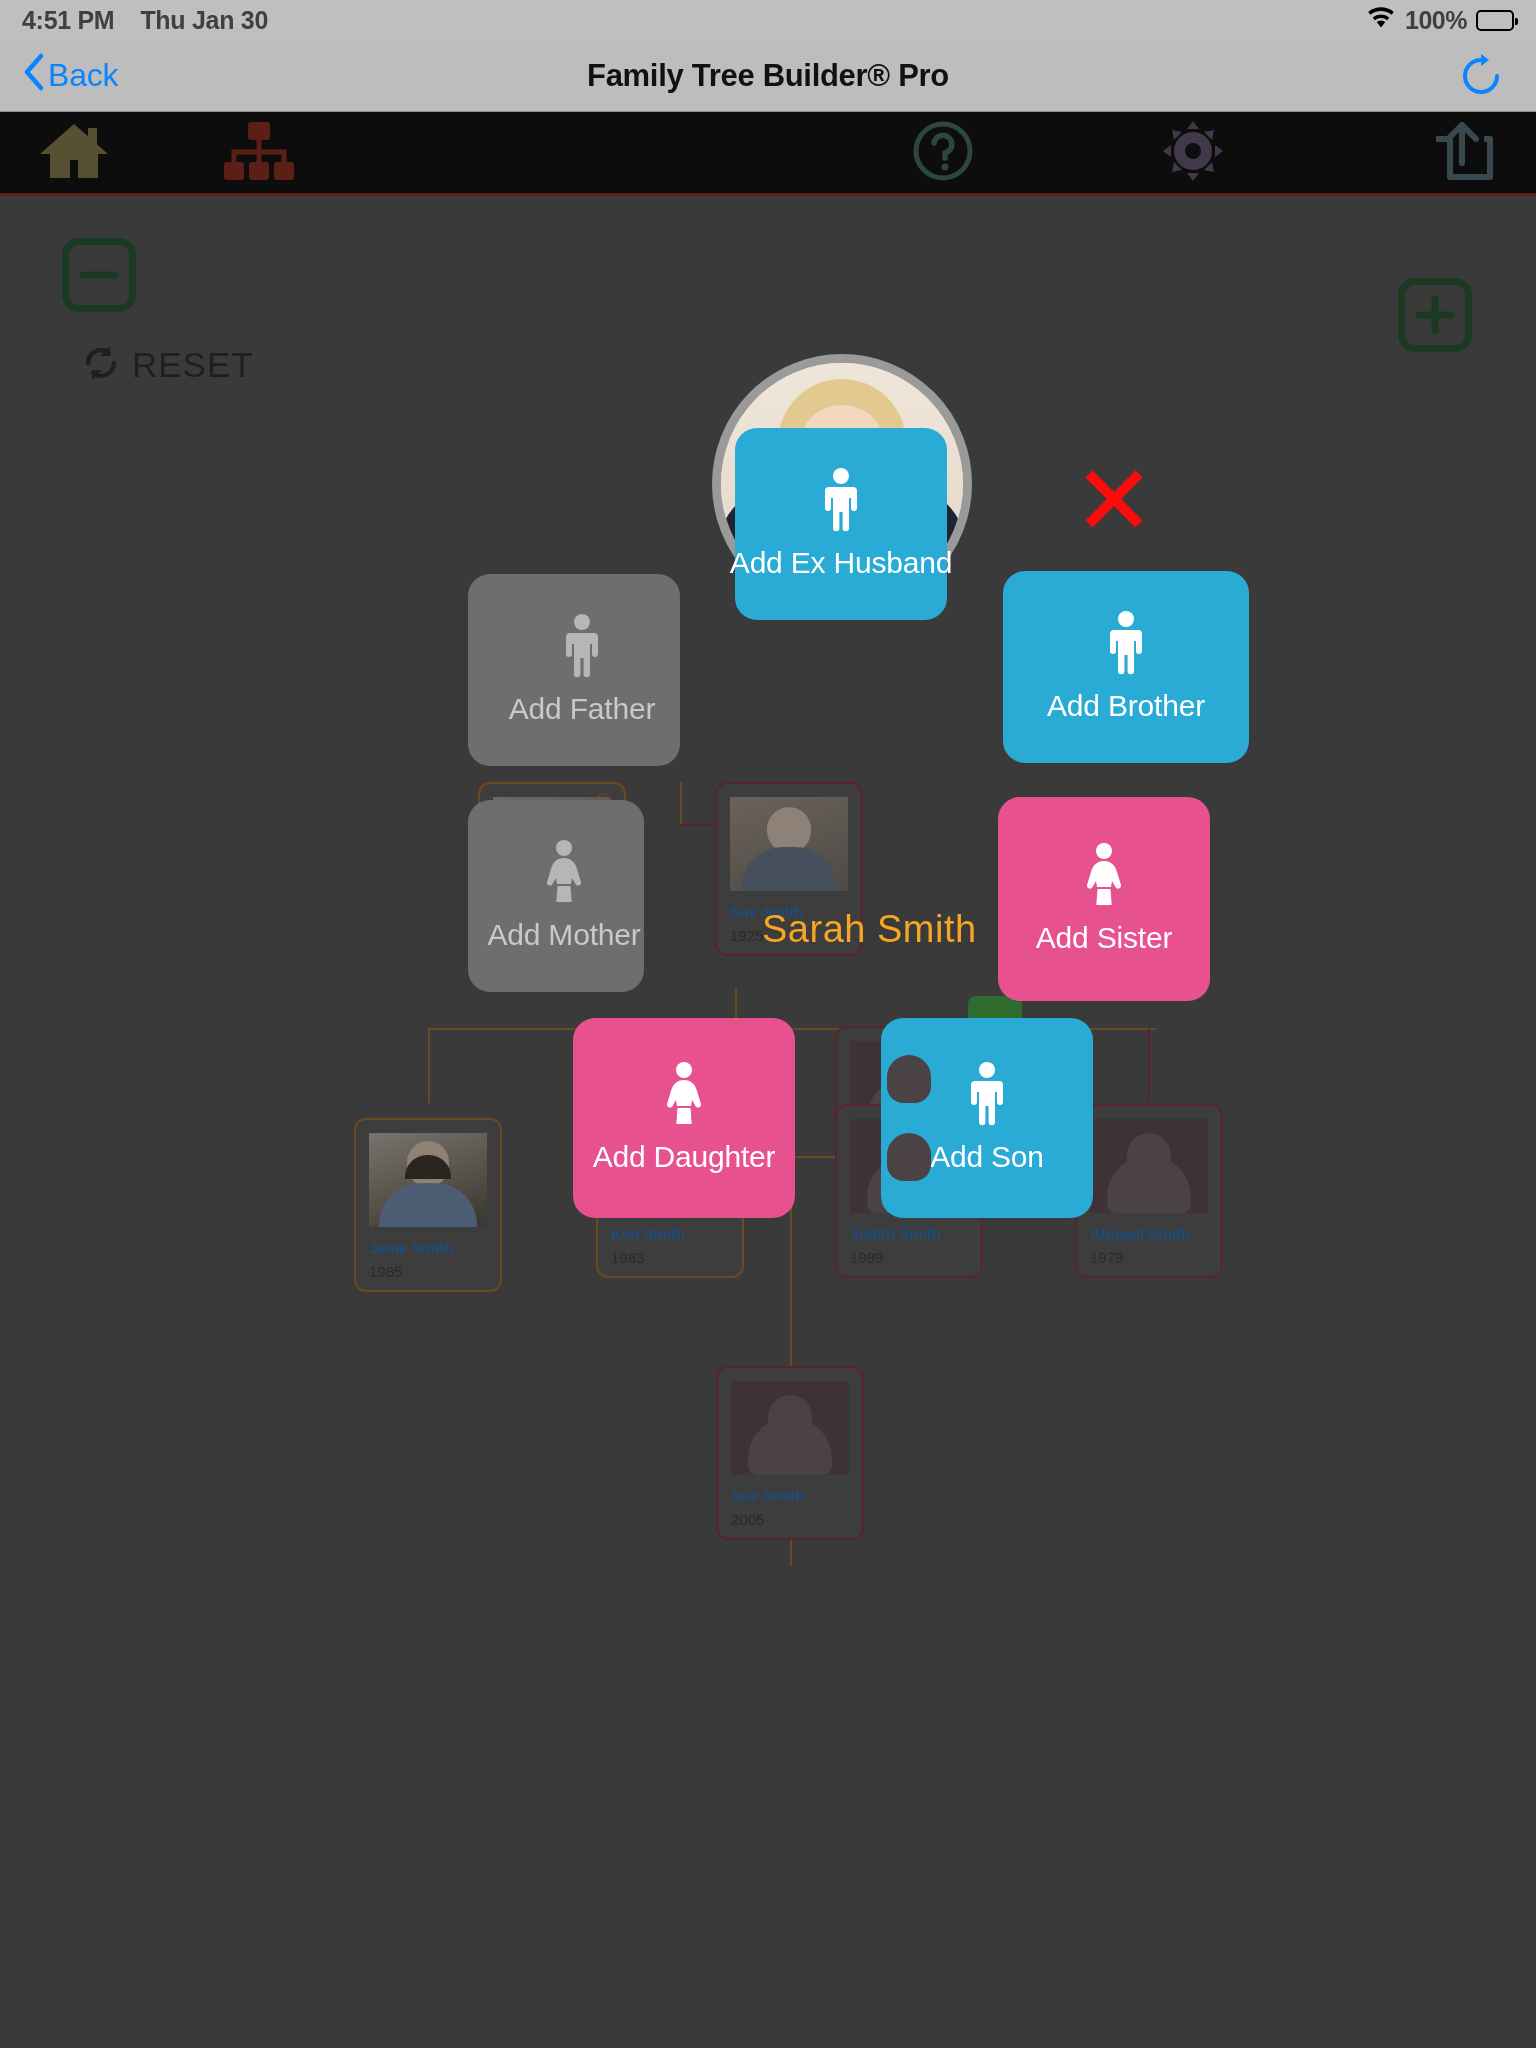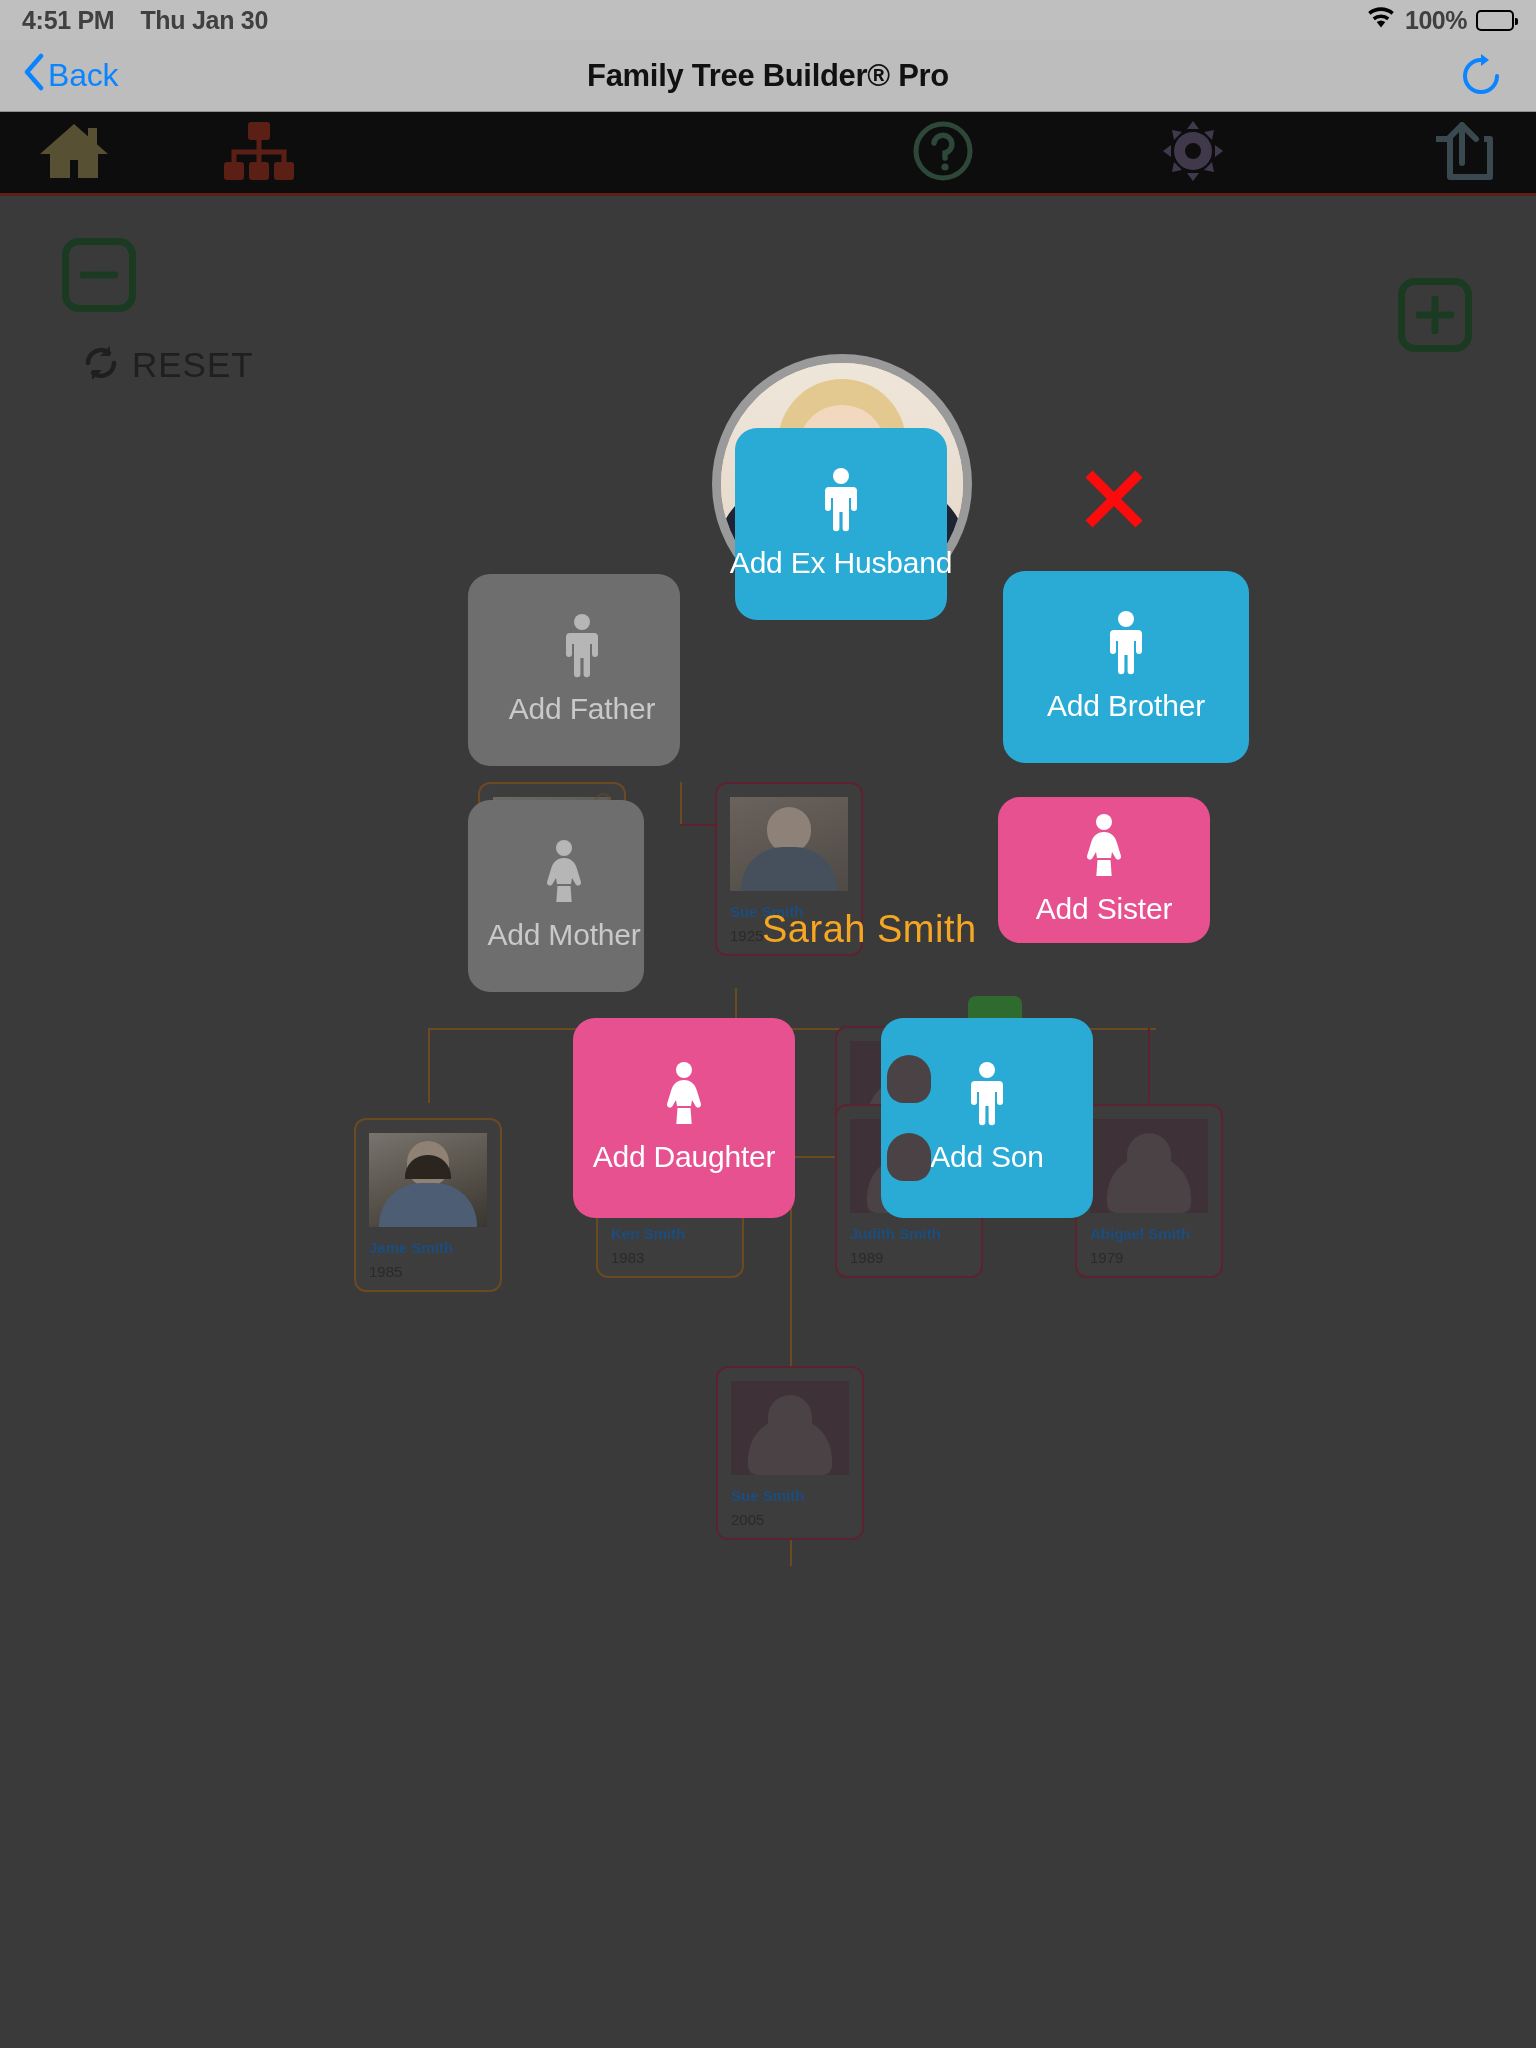--- a/index.html
+++ b/index.html
@@ -200,21 +200,21 @@
     white-space: nowrap; letter-spacing: -0.2px;
   }
   .ab-male   { background: #29abd6; }
   .ab-female { background: #e8518f; }
   .ab-grey   { background: #6e6e6e; padding-left: 16px; }
   .ab-grey .ab-label { color: #c9c9c9; }
   .ab-grey svg { opacity: 0.72; }
 
   .btn-ex-husband { left: 735px; top: 232px;  width: 212px; height: 192px; }
   .btn-brother    { left: 1003px; top: 375px; width: 246px; height: 192px; }
-  .btn-sister     { left: 998px; top: 601px;  width: 212px; height: 146px; }
+  .btn-sister     { left: 998px; top: 601px;  width: 212px; height: 204px; }
   .btn-father     { left: 468px; top: 378px;  width: 212px; height: 192px; }
   .btn-mother     { left: 468px; top: 604px;  width: 176px; height: 192px; }
   .btn-daughter   { left: 573px; top: 822px;  width: 222px; height: 200px; }
   .btn-son        { left: 881px; top: 822px;  width: 212px; height: 200px; }
 
   .close-x { position: absolute; left: 1083px; top: 272px; }
 
   .hidden-green {
     position:absolute; left: 968px; top: 800px;
     width: 54px; height: 34px; background:#2f6b2f; border-radius: 8px;

